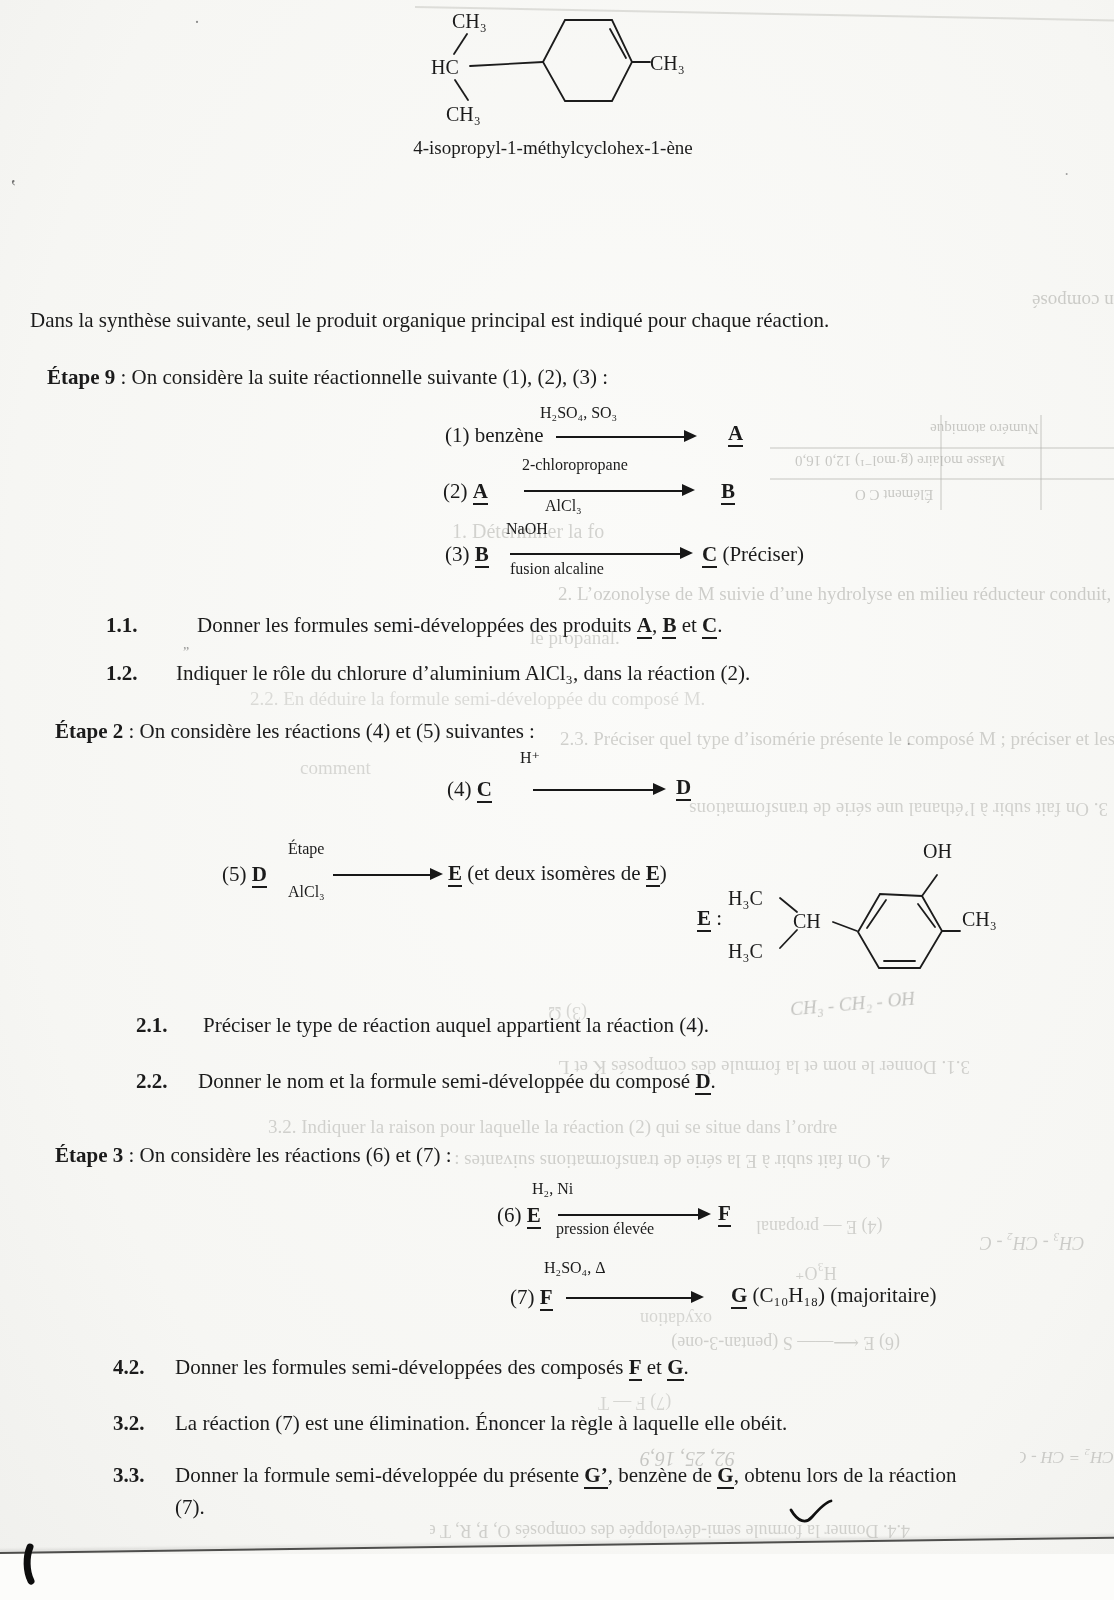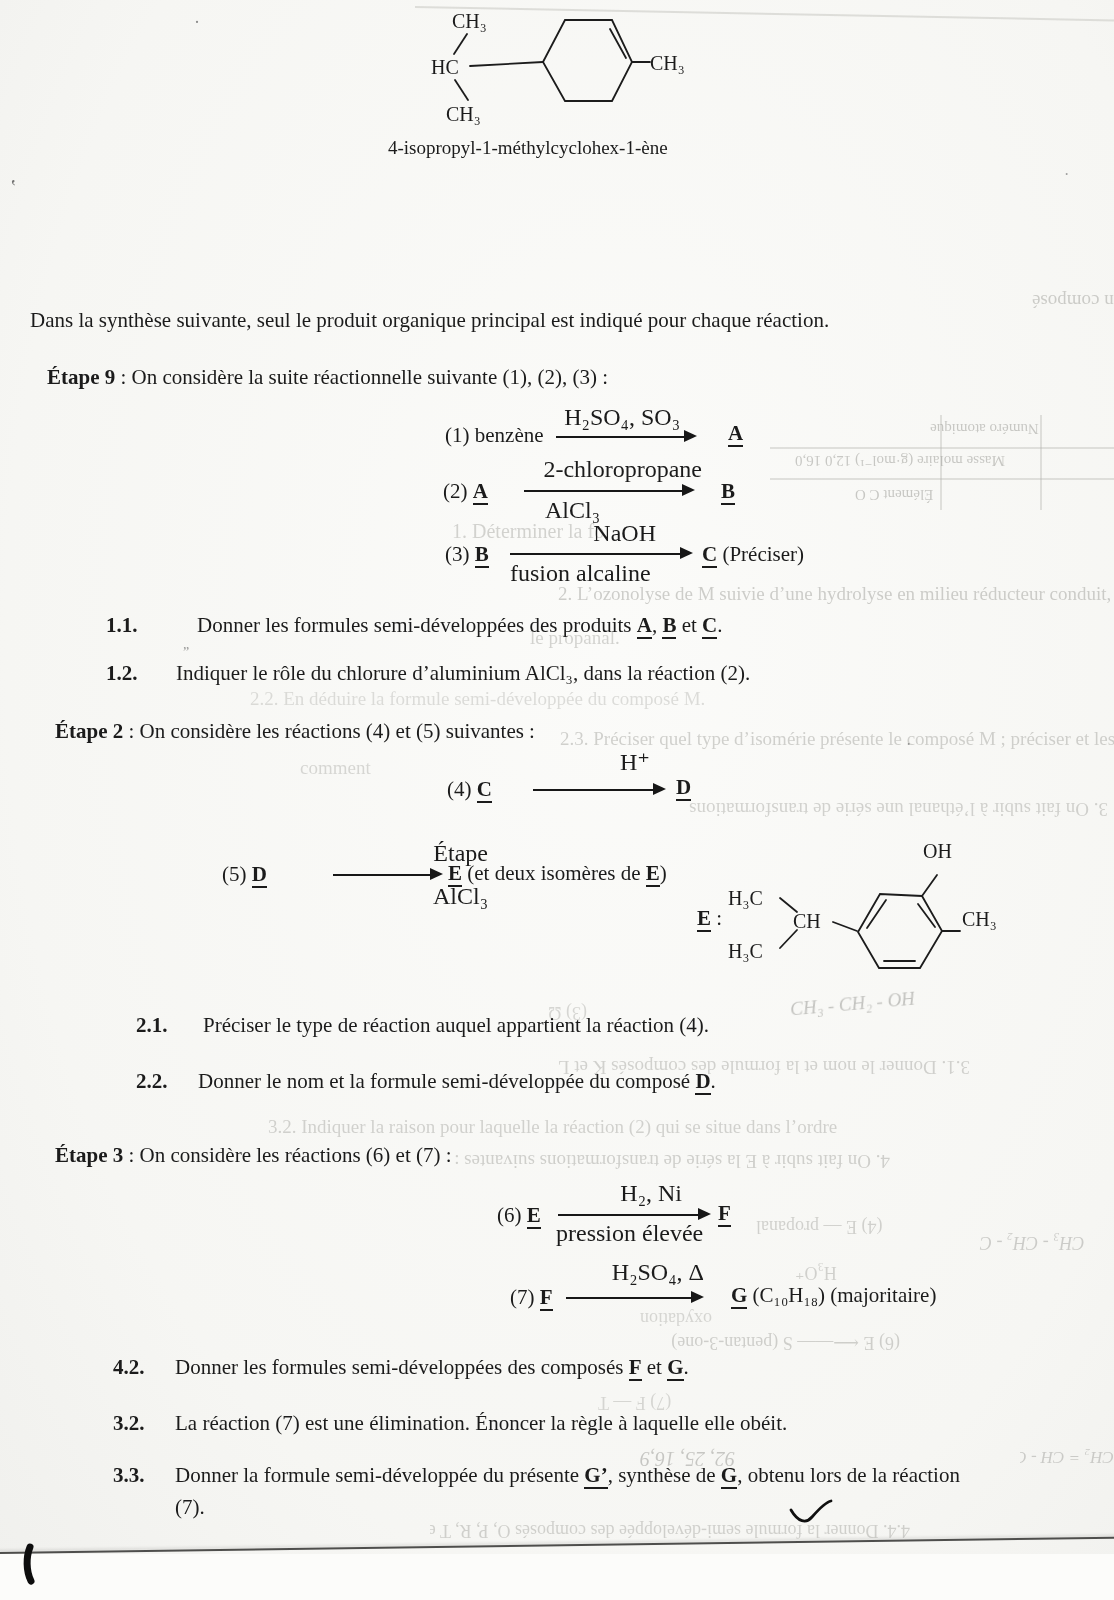--- a/index.html
+++ b/index.html
@@ -8,25 +8,25 @@
     background:
       radial-gradient(ellipse at 55% 40%, #fbfbf9 0%, #f6f6f3 70%, #f0f0ed 100%);
     font-family:"Liberation Serif","DejaVu Serif",serif;
     color:#1b1b1b;
   }
   .t{position:absolute;font-size:21px;line-height:1.5;white-space:nowrap;}
   .sm{font-size:20px;}
   .b{font-weight:bold;}
   .bu{font-weight:bold;border-bottom:2px solid #1b1b1b;}
   .qnum{font-weight:bold;}
-  .center{text-align:left;}
+  .center{text-align:center;}
   .arrow{position:absolute;height:2px;background:#171717;}
   .arrow::after{content:"";position:absolute;right:-13px;top:-6px;width:0;height:0;
     border-left:13px solid #171717;border-top:6.5px solid transparent;border-bottom:6.5px solid transparent;}
-  .above,.below{position:absolute;font-size:24px;white-space:nowrap;text-align:right;}
+  .above,.below{position:absolute;font-size:16px;white-space:nowrap;text-align:left;}
   svg{position:absolute;overflow:visible;}
   .bond{stroke:#1c1c1c;stroke-width:1.8;fill:none;stroke-linecap:round;}
   .ghost{position:absolute;color:#979792;filter:blur(.45px);white-space:nowrap;overflow:hidden;}
   .rot{transform:rotate(180deg);}
   .hand{font-style:italic;color:#8d8d89;filter:blur(.35px);}
   .speck{position:absolute;color:#4a4a4a;white-space:nowrap;}
   .gline{position:absolute;background:#b5b5b1;opacity:.38;}
   .divider{position:absolute;left:-6px;top:1552px;width:1128px;height:2.4px;background:#4e4e4c;
     transform:rotate(-0.78deg);transform-origin:left center;box-shadow:0 -2px 3px rgba(0,0,0,.12);}
   .belowstrip{position:absolute;left:0;top:1554px;width:1114px;height:46px;background:#fcfcfa;}
@@ -164,21 +164,21 @@
 <span class="above" style="left:544px;top:1259px;width:160px">H₂SO₄, Δ</span>
 <span class="t" style="left:510px;top:1282px"><span>(7) </span><span class="bu">F</span></span>
 <div class="arrow" style="left:566px;top:1297px;width:125px"></div>
 <span class="t" style="left:731px;top:1280px"><span class="bu">G</span><span> (C₁₀H₁₈)  (majoritaire)</span></span>
 
 <span class="t qnum" style="left:113px;top:1352px">4.2.</span>
 <span class="t" style="left:175px;top:1352px"><span>Donner les formules semi-développées des composés </span><span class="bu">F</span><span> et </span><span class="bu">G</span><span>.</span></span>
 <span class="t qnum" style="left:113px;top:1408px">3.2.</span>
 <span class="t" style="left:175px;top:1408px"><span>La réaction (7) est une élimination. Énoncer la règle à laquelle elle obéit.</span></span>
 <span class="t qnum" style="left:113px;top:1460px">3.3.</span>
-<span class="t" style="left:175px;top:1460px"><span>Donner la formule semi-développée du présente </span><span class="bu">G’</span><span>, synthèse de </span><span class="bu">G</span><span>, obtenu lors de la réaction</span><br><span>(7).</span></span>
+<span class="t" style="left:175px;top:1460px"><span>Donner la formule semi-développée du présente </span><span class="bu">G’</span><span>, benzène de </span><span class="bu">G</span><span>, obtenu lors de la réaction</span><br><span>(7).</span></span>
 
 <svg style="left:788px;top:1498px" width="48" height="32" viewBox="0 0 48 32">
   <path d="M3,12 C10,24 18,26 24,19 C31,11 38,4 43,3" stroke="#101010" stroke-width="2.8" fill="none" stroke-linecap="round"></path>
 </svg>
 
 <svg style="left:22px;top:1545px" width="16" height="42" viewBox="0 0 16 42">
   <path d="M8,2 C4,12 4,26 9,36" stroke="#0d0d0d" stroke-width="7" fill="none" stroke-linecap="round"></path>
 </svg>
 
 </body></html>

